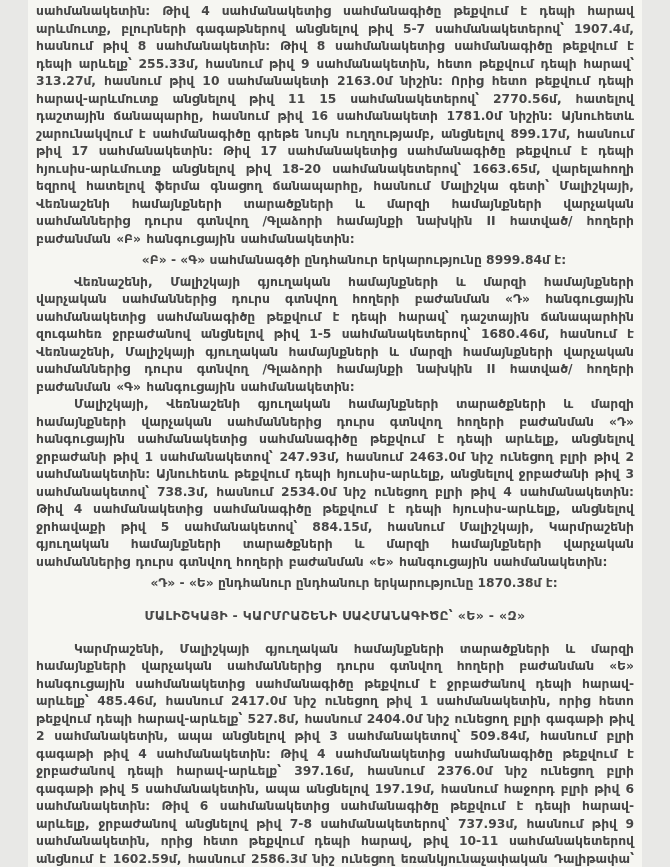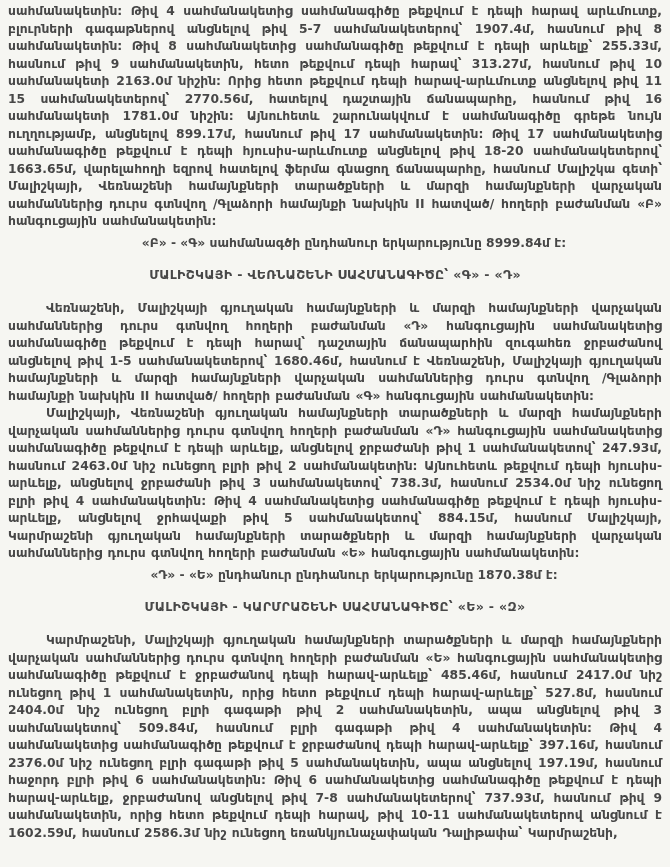--- a/index.html
+++ b/index.html
@@ -2,21 +2,21 @@
 <html><head>
 <meta charset="utf-8">
 <style>
   html, body {
     margin: 0;
     padding: 0;
     background: #e8e8e6;
   }
   .page {
     position: relative;
-    width: 670px;
+    width: 614px;
     height: 867px;
     margin: 0 auto;
     background: #f6f6f2;
     color: #474747;
     font-family: "DejaVu Sans", sans-serif;
     font-weight: bold;
     font-size: 12.3px;
     line-height: 17.5px;
     overflow: hidden;
     box-sizing: border-box;
@@ -48,21 +48,20 @@
 </style>
 </head>
 <body>
 
 <div class="page">
 
   <p class="para no-indent">սահմանակետին: Թիվ 4 սահմանակետից սահմանագիծը թեքվում է դեպի հարավ արևմուտք, բլուրների գագաթներով անցնելով թիվ 5-7 սահմանակետերով՝ 1907.4մ, հասնում թիվ 8 սահմանակետին: Թիվ 8 սահմանակետից սահմանագիծը թեքվում է դեպի արևելք՝ 255.33մ, հասնում թիվ 9 սահմանակետին, հետո թեքվում դեպի հարավ՝ 313.27մ, հասնում թիվ 10 սահմանակետի 2163.0մ նիշին: Որից հետո թեքվում դեպի հարավ-արևմուտք անցնելով թիվ 11 15 սահմանակետերով՝ 2770.56մ, հատելով դաշտային ճանապարհը, հասնում թիվ 16 սահմանակետի 1781.0մ նիշին: Այնուհետև շարունակվում է սահմանագիծը գրեթե նույն ուղղությամբ, անցնելով 899.17մ, հասնում թիվ 17 սահմանակետին: Թիվ 17 սահմանակետից սահմանագիծը թեքվում է դեպի հյուսիս-արևմուտք անցնելով թիվ 18-20 սահմանակետերով՝ 1663.65մ, վարելահողի եզրով հատելով ֆերմա գնացող ճանապարհը, հասնում Մալիշկա գետի՝ Մալիշկայի, Վեռնաշենի համայնքների տարածքների և մարզի համայնքների վարչական սահմաններից դուրս գտնվող /Գլաձորի համայնքի նախկին II հատված/ հողերի բաժանման «Բ» հանգուցային սահմանակետին:</p>
 
   <p class="length-line">«Բ» - «Գ» սահմանագծի ընդհանուր երկարությունը 8999.84մ է:</p>
 
-  <h2 class="heading">ՄԱԼԻՇԿԱՅԻ - ՎԵՌՆԱՇԵՆԻ ՍԱՀՄԱՆԱԳԻԾԸ՝ «Գ» - «Դ»</h2>
 
   <p class="para">Վեռնաշենի, Մալիշկայի գյուղական համայնքների և մարզի համայնքների վարչական սահմաններից դուրս գտնվող հողերի բաժանման «Դ» հանգուցային սահմանակետից սահմանագիծը թեքվում է դեպի հարավ՝ դաշտային ճանապարհին զուգահեռ ջրբաժանով անցնելով թիվ 1-5 սահմանակետերով՝ 1680.46մ, հասնում է Վեռնաշենի, Մալիշկայի գյուղական համայնքների և մարզի համայնքների վարչական սահմաններից դուրս գտնվող /Գլաձորի համայնքի նախկին II հատված/ հողերի բաժանման «Գ» հանգուցային սահմանակետին:</p>
 
 
 
   <p class="para">Մալիշկայի, Վեռնաշենի գյուղական համայնքների տարածքների և մարզի համայնքների վարչական սահմաններից դուրս գտնվող հողերի բաժանման «Դ» հանգուցային սահմանակետից սահմանագիծը թեքվում է դեպի արևելք, անցնելով ջրբաժանի թիվ 1 սահմանակետով՝ 247.93մ, հասնում 2463.0մ նիշ ունեցող բլրի թիվ 2 սահմանակետին: Այնուհետև թեքվում դեպի հյուսիս-արևելք, անցնելով ջրբաժանի թիվ 3 սահմանակետով՝ 738.3մ, հասնում 2534.0մ նիշ ունեցող բլրի թիվ 4 սահմանակետին: Թիվ 4 սահմանակետից սահմանագիծը թեքվում է դեպի հյուսիս-արևելք, անցնելով ջրհավաքի թիվ 5 սահմանակետով՝ 884.15մ, հասնում Մալիշկայի, Կարմրաշենի գյուղական համայնքների տարածքների և մարզի համայնքների վարչական սահմաններից դուրս գտնվող հողերի բաժանման «Ե» հանգուցային սահմանակետին:</p>
 
   <p class="length-line">«Դ» - «Ե» ընդհանուր ընդհանուր երկարությունը 1870.38մ է:</p>
 
   <h2 class="heading">ՄԱԼԻՇԿԱՅԻ - ԿԱՐՄՐԱՇԵՆԻ ՍԱՀՄԱՆԱԳԻԾԸ՝ «Ե» - «Զ»</h2>

